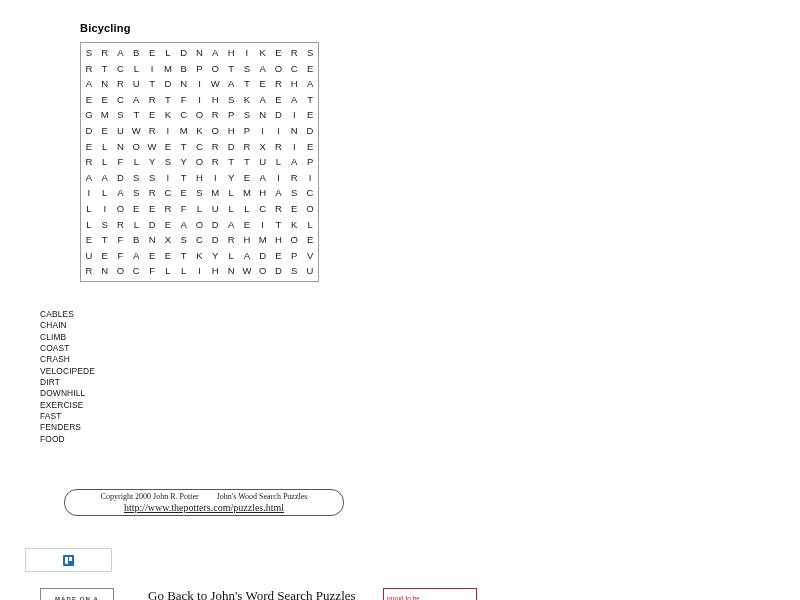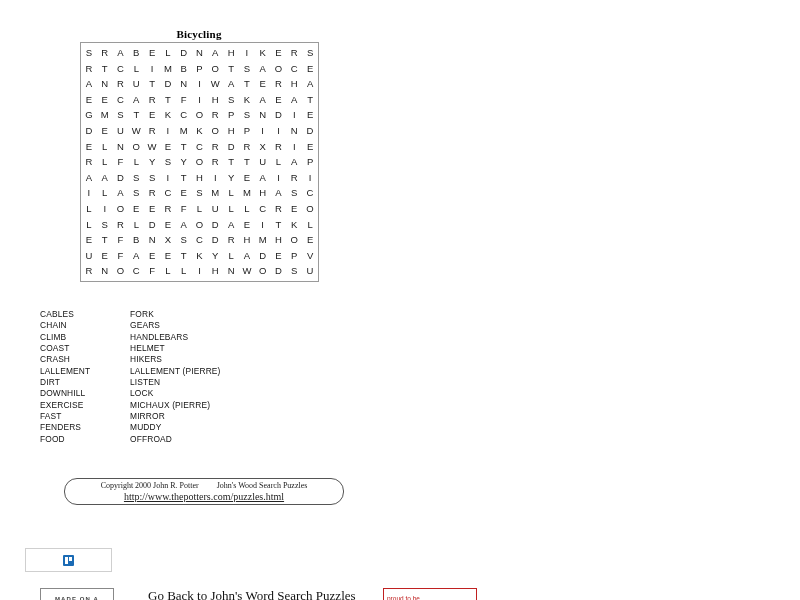--- a/index.html
+++ b/index.html
@@ -13,24 +13,23 @@
     position: relative;
     overflow: hidden;
     font-family: "Liberation Sans", sans-serif;
     color: #000000;
   }
 
   
   .puzzle-title {
     position: absolute;
     left: 80px;
-    top: 28px;
+    top: 22px;
     width: 238px;
-    text-align: center;
-    font-family: Liberation Serif, serif;
+    font-family: Liberation Sans, sans-serif;
     font-weight: bold;
     font-size: 11px;
     letter-spacing: 0.2px;
     color: #000;
   }
 
   
   .grid-wrap {
     position: absolute;
     left: 80px;
@@ -54,40 +53,40 @@
     line-height: 15.6px;
   }
 
   
   .word-list {
     position: absolute;
     left: 40px;
     top: 309px;
     width: 340px;
     display: flex;
-    gap: 12px;
+    gap: 0px;
   }
   .word-col {
     font-family: "Liberation Sans", sans-serif;
     font-size: 8.4px;
     line-height: 11.35px;
     color: #111;
     letter-spacing: 0.15px;
   }
   .word-col.c1 { width: 78px; }
   .word-col.c2 { width: 114px; }
   .word-col.c3 { width: 73px; }
   .word-col.c4 { width: 75px; }
   .word-item { white-space: nowrap; }
 
   
   .copyright-box {
     position: absolute;
     left: 64px;
-    top: 478px;
+    top: 489px;
     width: 278px;
     height: 25px;
     border: 1px solid #555;
     border-radius: 13px;
     background: #fff;
     display: flex;
     flex-direction: column;
     align-items: center;
     justify-content: center;
   }
@@ -472,41 +471,27 @@
   </table>
 </div>
 
 <div class="word-list">
   <div class="word-col c1">
       <div class="word-item">CABLES</div>
       <div class="word-item">CHAIN</div>
       <div class="word-item">CLIMB</div>
       <div class="word-item">COAST</div>
       <div class="word-item">CRASH</div>
-      <div class="word-item">LALLEMENT</div>
+      <div class="word-item">VELOCIPEDE</div>
       <div class="word-item">DIRT</div>
       <div class="word-item">DOWNHILL</div>
       <div class="word-item">EXERCISE</div>
       <div class="word-item">FAST</div>
       <div class="word-item">FENDERS</div>
       <div class="word-item">FOOD</div>
-    </div>
-  <div class="word-col c2">
-      <div class="word-item">FORK</div>
-      <div class="word-item">GEARS</div>
-      <div class="word-item">HANDLEBARS</div>
-      <div class="word-item">HELMET</div>
-      <div class="word-item">HIKERS</div>
-      <div class="word-item">LALLEMENT (PIERRE)</div>
-      <div class="word-item">LISTEN</div>
-      <div class="word-item">LOCK</div>
-      <div class="word-item">MICHAUX (PIERRE)</div>
-      <div class="word-item">MIRROR</div>
-      <div class="word-item">MUDDY</div>
-      <div class="word-item">OFFROAD</div>
     </div>
 </div>
 
 <div class="copyright-box">
   <div class="copyright-line">
     <span>Copyright 2000 John R. Potter</span>
     <span class="gap"></span>
     <span>John's Wood Search Puzzles</span>
   </div>
   <div class="copyright-url">http://www.thepotters.com/puzzles.html</div>

